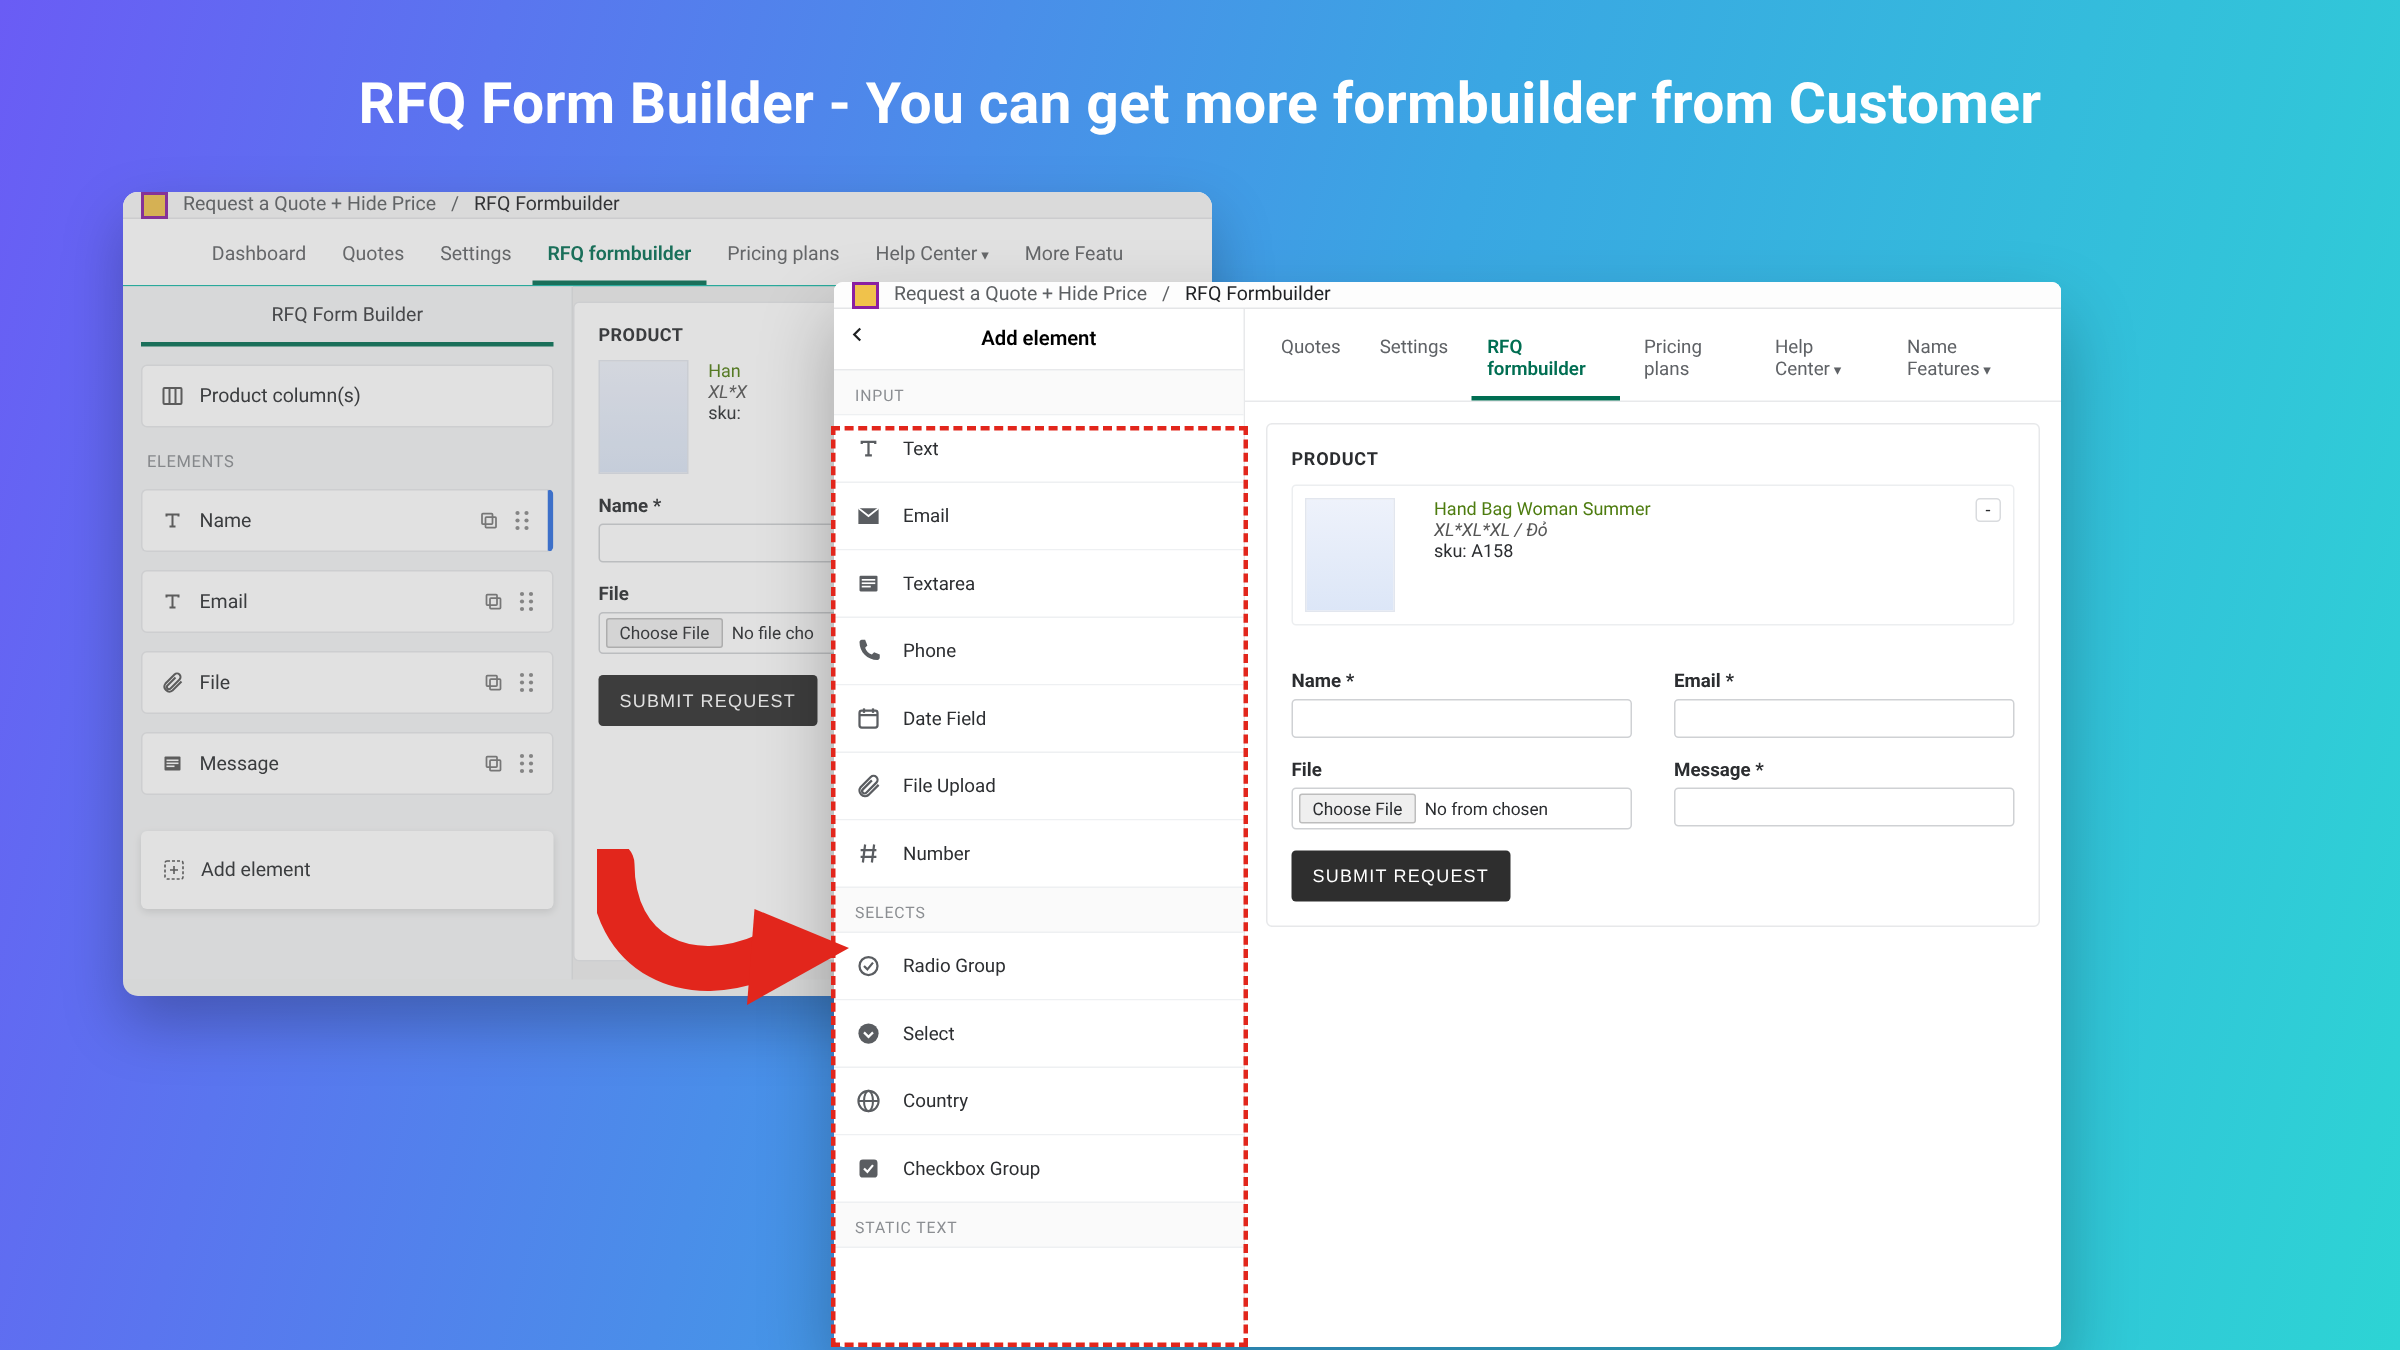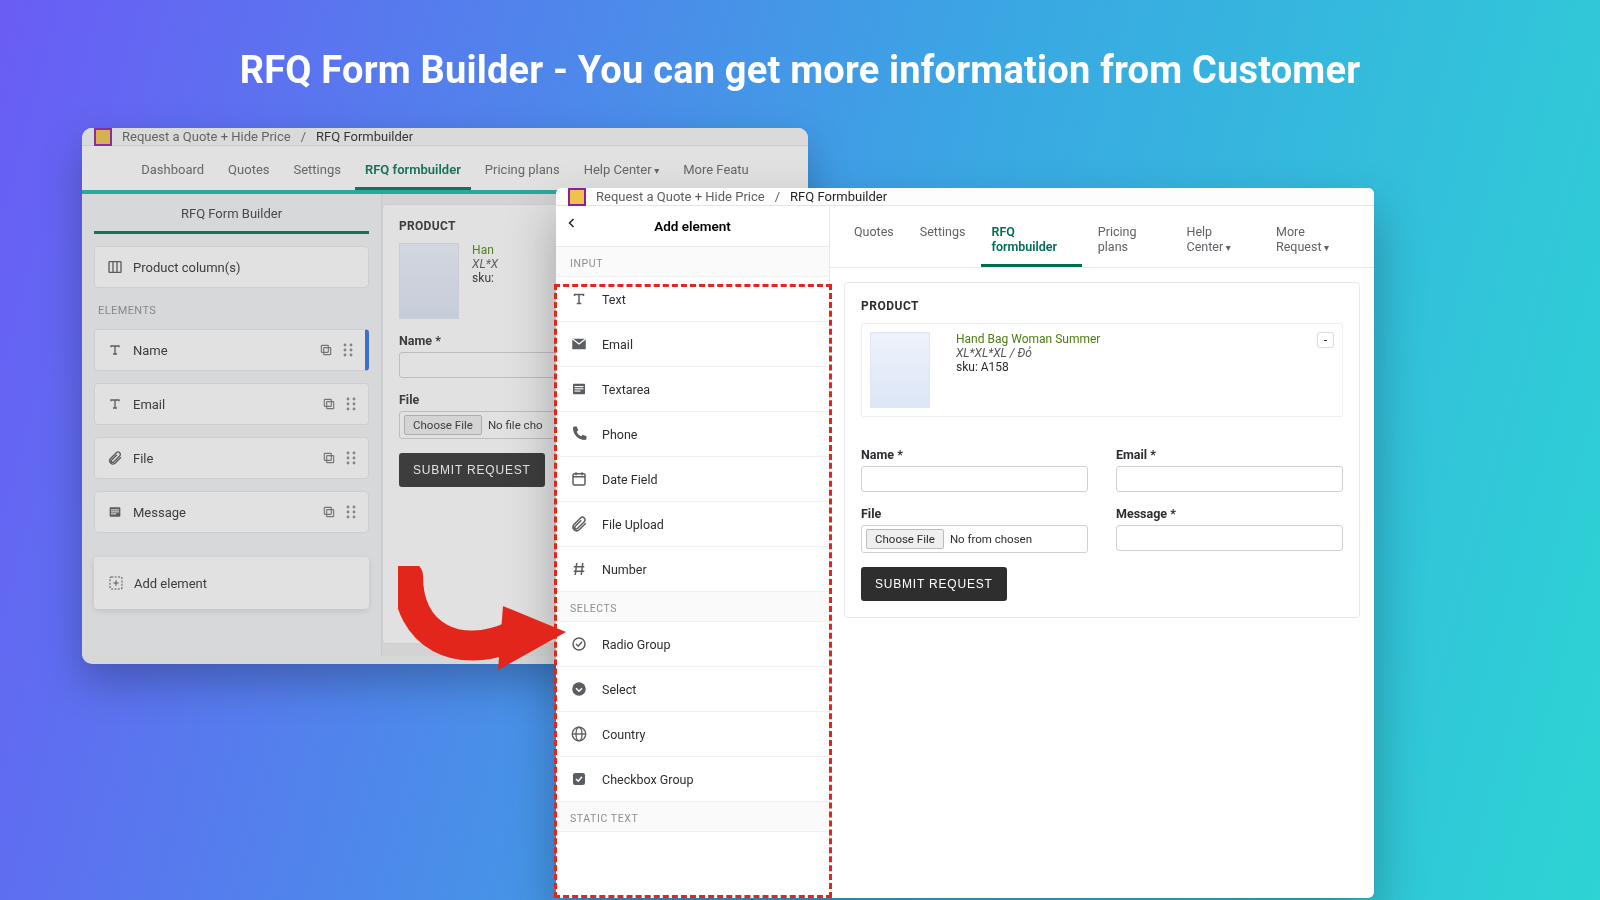--- a/index.html
+++ b/index.html
@@ -44,21 +44,21 @@
     font-size: 13px; color:#5c5f62;
   }
   .app-logo {
     width: 18px; height: 18px; background:#f0c24b; border:2px solid #8a1fa2; display:inline-block;
   }
   .app-header .here { color:#1f2124; }
   .tabs {
     display:flex; justify-content:center; gap: 4px;
     padding: 8px 10px 0 10px;
     font-size: 13px; color:#616366;
-    border-bottom: 4px solid #14b8a6;
+    border-bottom: 1px solid #14b8a6;
     background:#fff;
   }
   .tabs .tab { padding: 8px 10px 10px; cursor:pointer; }
   .tabs .tab.active { color:#006e52; border-bottom: 3px solid #006e52; font-weight:600;}
   .tabs .tab .caret::after{content:" ▾"; font-size:10px;}
   .builder-body{ display:flex; height: calc(100% - 34px - 40px); background:#eeeeee;}
   .sidebar {
     width: 300px; background:#f3f4f5; border-right:1px solid #e2e3e5;
     display:flex; flex-direction:column;
   }
@@ -171,21 +171,21 @@
     left:398px; top:566px;
     width:170px; height:120px;
     z-index:50;
     pointer-events:none;
   }
   svg{display:block;}
 </style>
 </head>
 <body>
 
-<div class="headline">RFQ Form Builder - You can get more information from Customer</div>
+<div class="headline">RFQ Form Builder - You can get more formbuilder from Customer</div>
 
 <div class="panel-left">
   <div class="app-header">
     <span class="app-logo"></span>
     <span>Request a Quote + Hide Price</span>
     <span> / </span>
     <span class="here">RFQ Formbuilder</span>
   </div>
   <div class="tabs">
     <div class="tab">Dashboard</div>
@@ -489,21 +489,21 @@
       <div class="group-label">STATIC TEXT</div>
     </div>
 
     <div class="right-main">
       <div class="tabs2">
         <div class="tab">Quotes</div>
         <div class="tab">Settings</div>
         <div class="tab active">RFQ formbuilder</div>
         <div class="tab">Pricing plans</div>
         <div class="tab"><span>Help Center</span><span class="caret"></span></div>
-        <div class="tab"><span>More Request</span><span class="caret"></span></div>
+        <div class="tab"><span>Name Features</span><span class="caret"></span></div>
       </div>
 
       <div class="preview2">
         <h4>PRODUCT</h4>
         <div class="prodrow">
           <span class="prod-img"></span>
           <span class="prod-meta" style="flex:1;">
             <div class="name">Hand Bag Woman Summer</div>
             <div class="variant">XL*XL*XL / Đỏ</div>
             <div>sku: A158</div>

